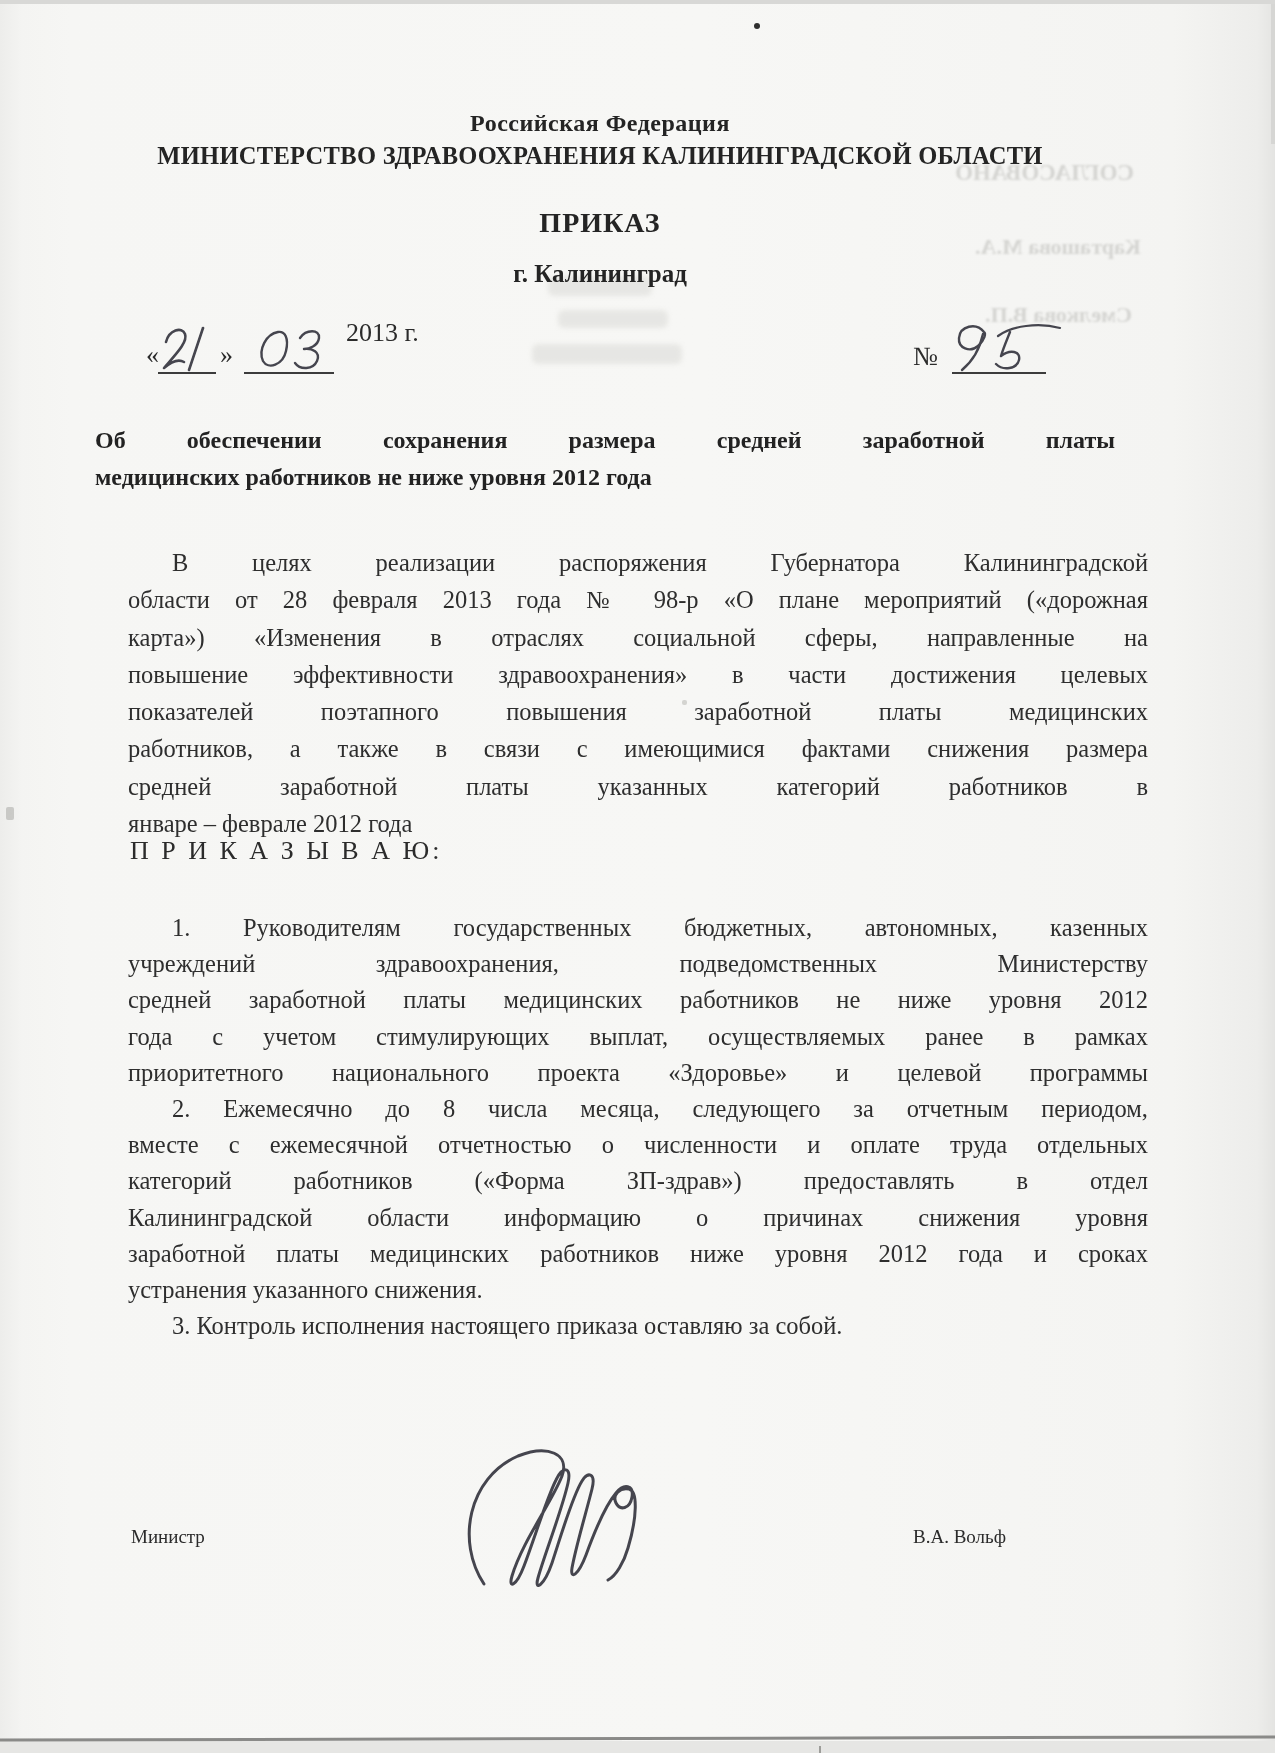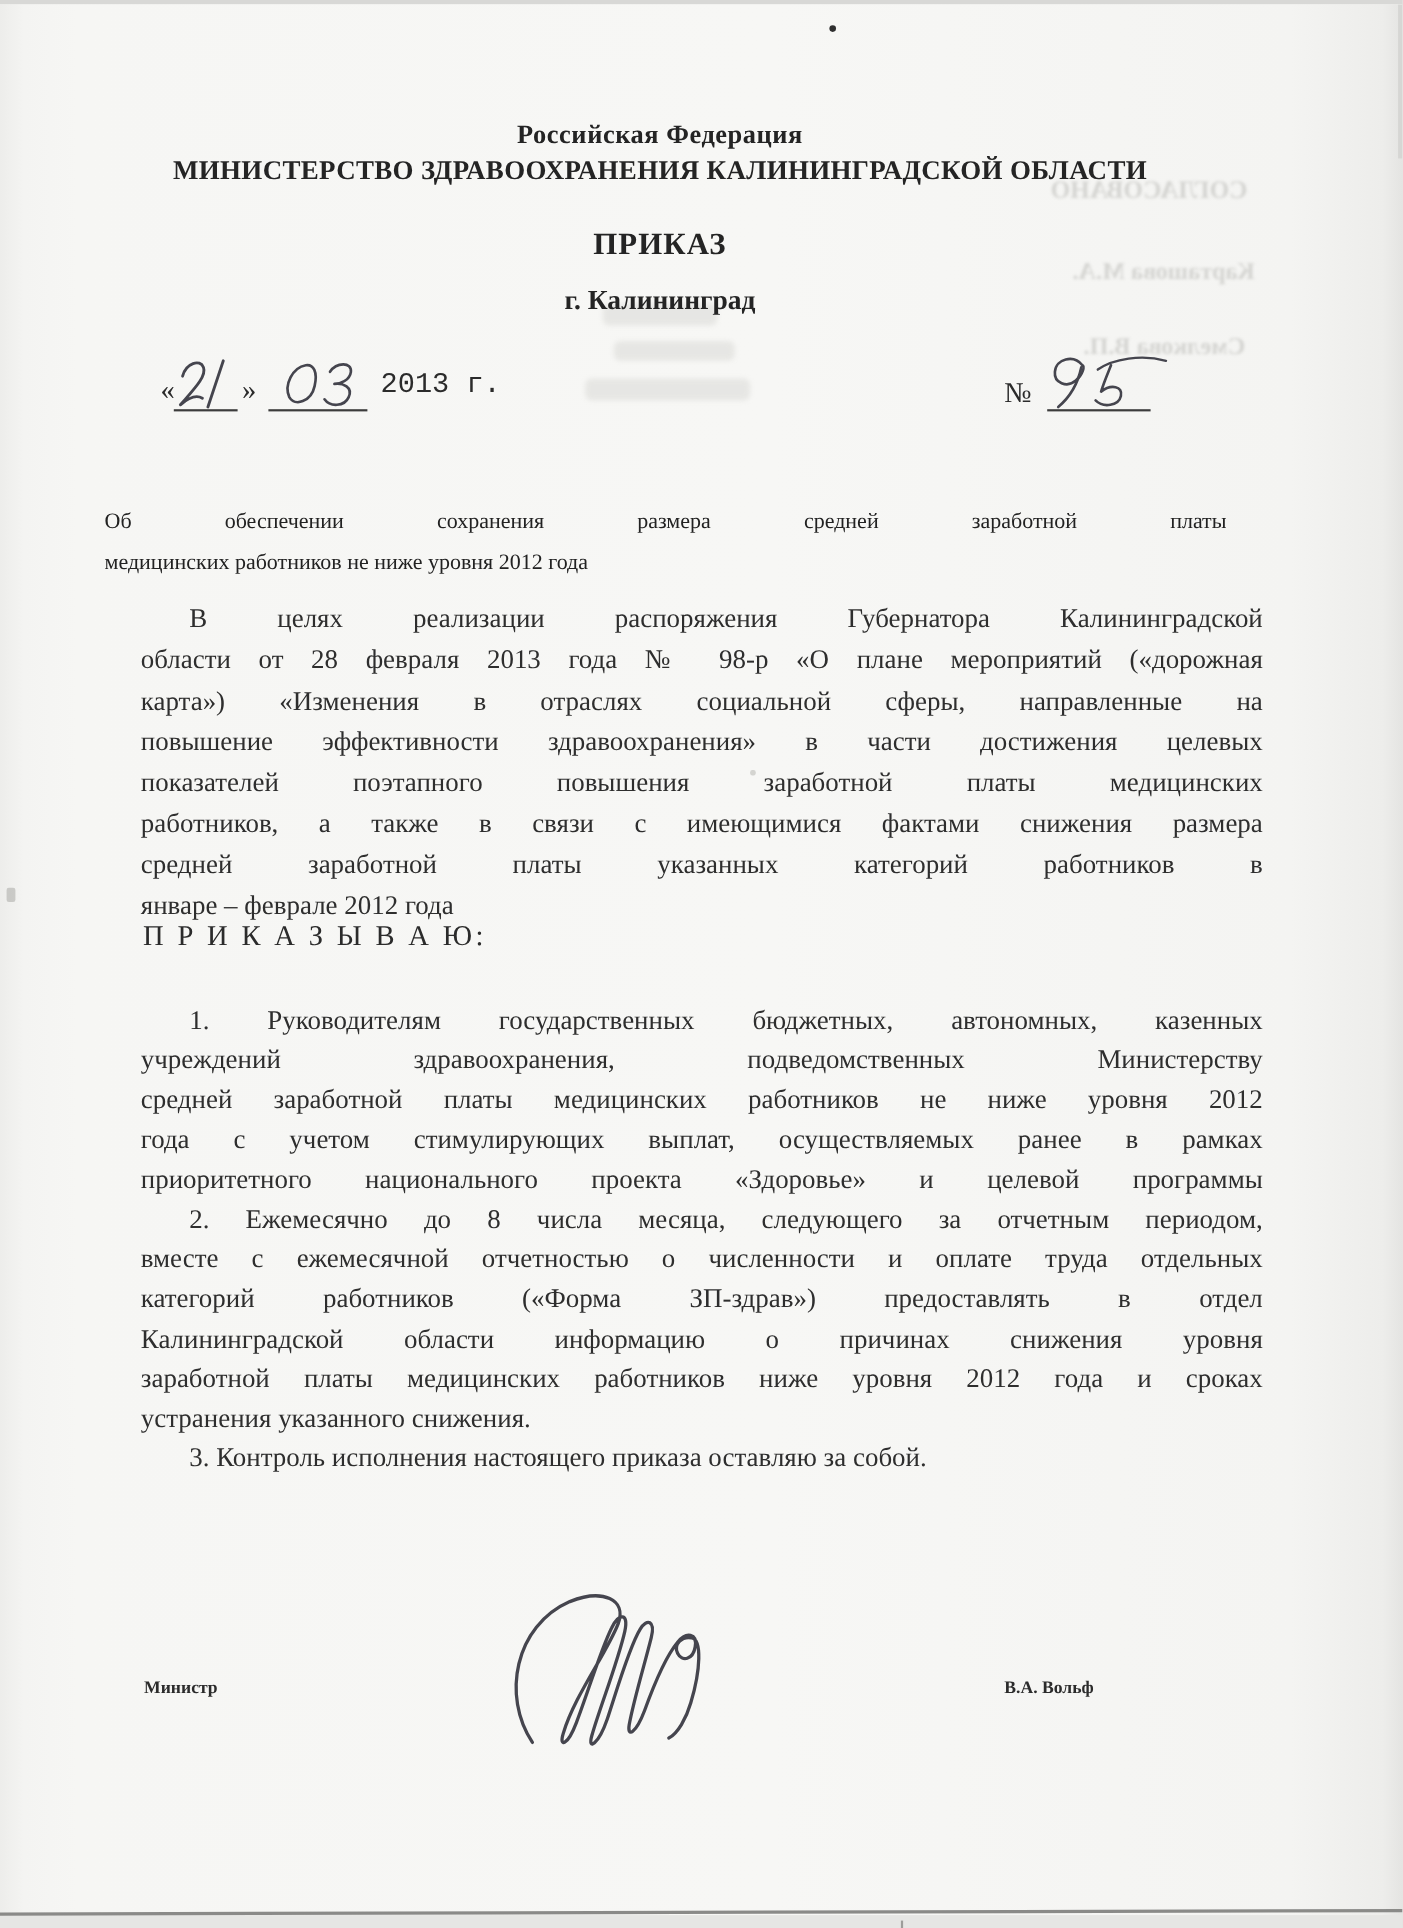--- a/index.html
+++ b/index.html
@@ -19,32 +19,32 @@
   .hdr{left:60px;top:103px;width:1080px;text-align:center;}
   .country{font-weight:bold;font-size:24px;line-height:32px;letter-spacing:.5px;color:#242424;}
   .ministry{font-weight:bold;font-size:24.5px;line-height:33px;letter-spacing:.3px;color:#242424;}
   .doctype{left:60px;top:203px;width:1080px;text-align:center;font-weight:bold;font-size:28px;letter-spacing:1px;color:#242424;}
   .city{left:60px;top:256px;width:1080px;text-align:center;font-weight:bold;font-size:25px;color:#242424;}
   
   .dt{font-size:26px;color:#2b2b2b;}
   .uline{border-bottom:2px solid #3c3c3c;height:0;}
   .ink path{fill:none;stroke:#45454e;stroke-linecap:round;stroke-linejoin:round;}
   
-  .title{left:95px;top:452px;width:1020px;font-weight:normal;font-size:20px;line-height:37px;color:#222;}
+  .title{left:95px;top:418px;width:1020px;font-weight:bold;font-size:24px;line-height:37px;color:#222;}
   .title .tline{text-align:center;}
   
   .bodytext{font-size:24.5px;color:#2e2e2e;}
   .intro{left:128px;top:540px;width:1020px;line-height:37.3px;}
   .items{left:128px;top:906px;width:1020px;line-height:36.2px;}
   .tline{text-align:justify;text-align-last:justify;}
   .tline.last{text-align-last:left;}
   .tline.indent{text-indent:44px;}
   .orderword{left:130px;top:832px;width:1040px;text-align:left;font-size:26px;letter-spacing:3px;color:#2b2b2b;}
   
-  .sig-label{font-size:16px;color:#2b2b2b;font-weight:bold;}
+  .sig-label{font-size:19px;color:#2b2b2b;}
   
   .ghost{transform:scaleX(-1);color:#b4b4b0;opacity:.5;filter:blur(1.3px);font-weight:bold;white-space:nowrap;}
   .ghostbar{background:#cfcfcb;opacity:.4;filter:blur(2.5px);border-radius:6px;}
   
   .dot{border-radius:50%;background:#2f2f2f;}
   .speck{background:#a9a9a5;opacity:.55;border-radius:2px;}
   .edge-r{right:0;top:0;width:4px;height:140px;background:#d2d2d0;opacity:.8;}
   .bottom-strip{left:0;top:1737px;width:1275px;height:16px;background:#e6e6e4;}
   .bottom-line{left:-4px;top:1733px;width:1284px;height:3px;background:#8a8a88;transform:rotate(-0.14deg);}
   .bottom-tick{left:819px;top:1742px;width:2px;height:9px;background:#7d7d7b;opacity:.7;}
@@ -81,21 +81,21 @@
   <svg class="abs ink" style="left:156px;top:320px;" width="64" height="48" viewBox="0 0 64 48" aria-label="21">
     <path d="M10 18 C 13 6, 26 2, 29 10 C 32 18, 20 30, 8 44 C 16 37, 23 35, 28 38" stroke-width="2.6"></path>
     <path d="M47 4 L 33 46" stroke-width="2.6"></path>
   </svg>
   <div class="abs dt" style="left:220px;top:336px;">»</div>
   <div class="abs uline" style="left:244px;top:368px;width:90px;"></div>
   <svg class="abs ink" style="left:252px;top:322px;" width="84" height="46" viewBox="0 0 84 46" aria-label="03">
     <path d="M26 6 C 14 8, 6 24, 11 35 C 16 44, 31 39, 34 25 C 37 12, 33 5, 26 6 Z" stroke-width="2.4"></path>
     <path d="M48 12 C 54 3, 68 3, 67 12 C 66 20, 57 23, 52 23 C 60 22, 69 26, 65 35 C 61 44, 48 44, 43 37" stroke-width="2.4"></path>
   </svg>
-  <div class="abs dt" style="left:346px;top:330px;font-family:Liberation Mono, monospace;">2013 г.</div>
+  <div class="abs dt" style="left:346px;top:314px;">2013 г.</div>
 
   <div class="abs dt" style="left:913px;top:338px;">№</div>
   <div class="abs uline" style="left:952px;top:368px;width:94px;"></div>
   <svg class="abs ink" style="left:948px;top:316px;" width="116" height="52" viewBox="0 0 116 52" aria-label="95">
     <path d="M36 12 C 28 2, 12 6, 11 18 C 10 28, 22 33, 30 26 C 37 20, 38 13, 36 12 Z" stroke-width="2.4"></path>
     <path d="M35 14 C 32 28, 26 40, 14 50" stroke-width="2.4"></path>
     <path d="M50 16 C 64 6, 90 2, 112 8" stroke-width="2.2"></path>
     <path d="M62 12 C 58 22, 55 29, 53 36 C 62 29, 73 31, 71 40 C 69 49, 55 51, 48 44" stroke-width="2.4"></path>
   </svg>
 

